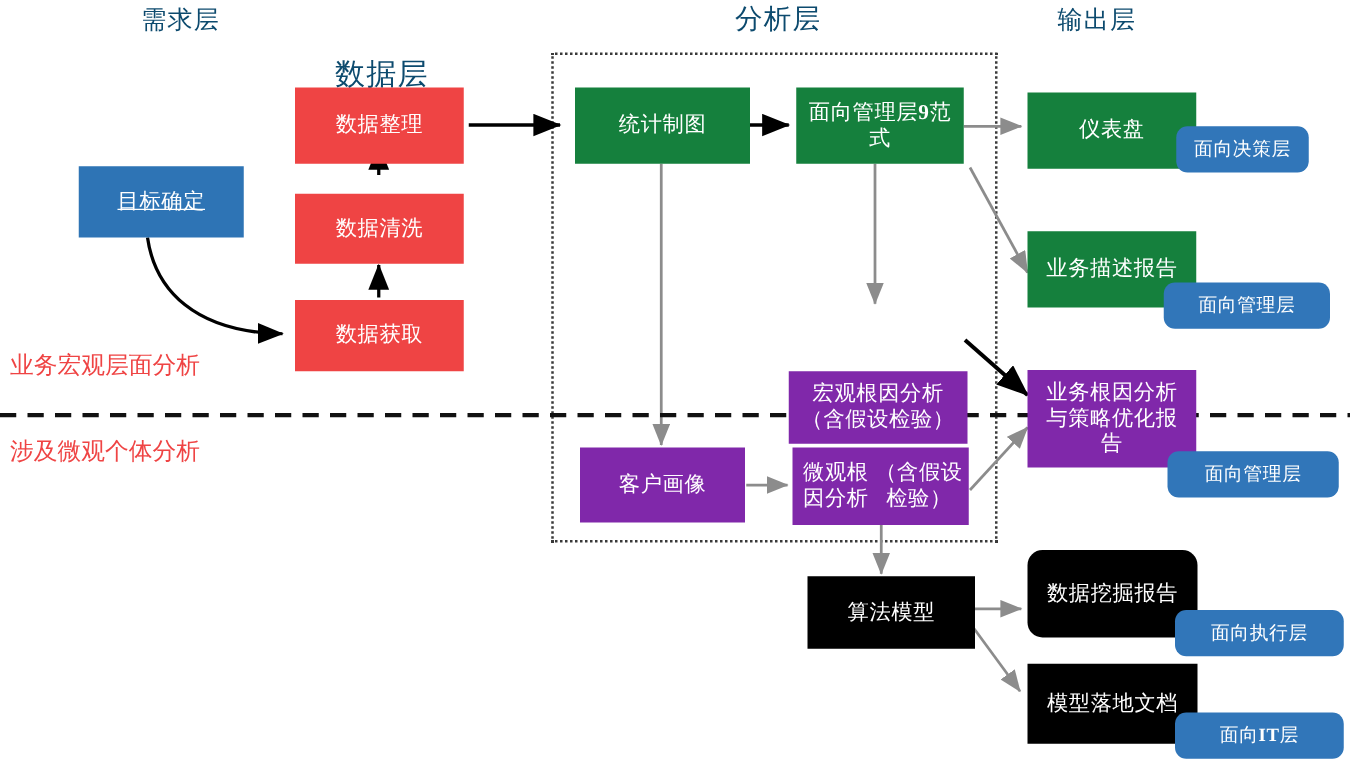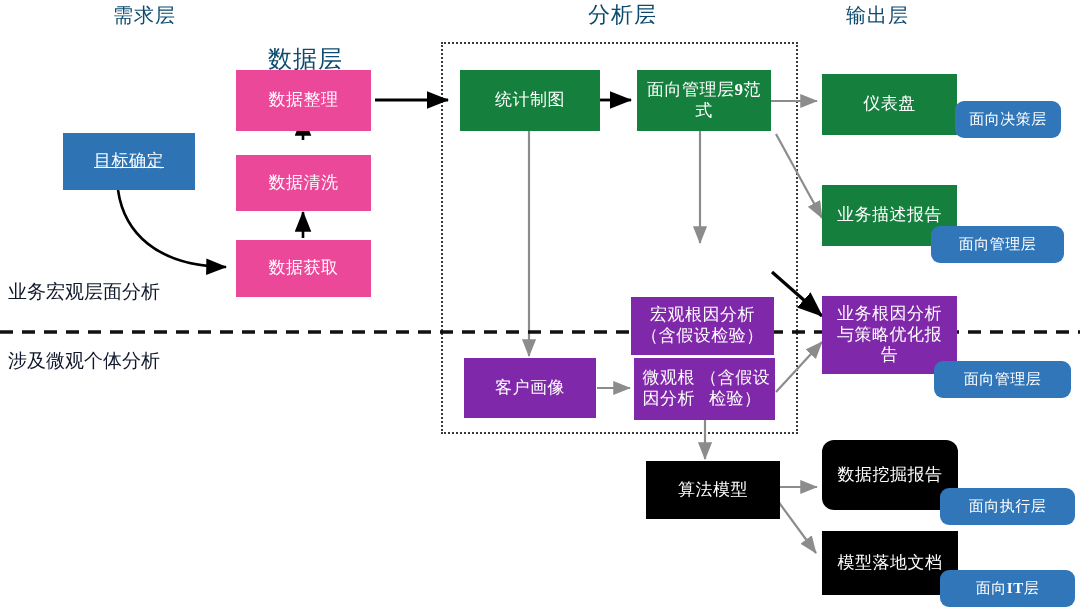--- a/index.html
+++ b/index.html
@@ -30,42 +30,42 @@
     text-align:center;
     color:#ffffff;
     font-size:17px;
     line-height:1.22;
     letter-spacing:.5px;
     box-sizing:border-box;
     padding:2px 4px;
     font-family:"Liberation Serif","DejaVu Serif",serif;
   }
   .n-blue{background:#2E74B5;}
-  .n-orange{background:#ec4899;}
+  .n-orange{background:#ef4444;}
   .n-olive{background:#15803d;}
   .n-purple{background:#8028AA;}
   .n-black{background:#000000;}
   .pill{
     position:absolute;
     display:flex;
     align-items:center;
     justify-content:center;
     background:#3176B9;
     color:#ffffff;
     border-radius:9px;
     font-size:15px;
     letter-spacing:.5px;
     box-sizing:border-box;
     white-space:nowrap;
     font-family:"Liberation Serif","DejaVu Serif",serif;
   }
   .side-label{
     position:absolute;
     font-size:19px;
-    color:#0f172a;
+    color:#ef4444;
     white-space:nowrap;
     font-family:Liberation Sans, sans-serif;
   }
   .dotted-box{
     position:absolute;
     border:2px dotted #3a3a3a;
     box-sizing:border-box;
     background:transparent;
   }
   svg.layer{
@@ -162,21 +162,21 @@
     <span>微观根因分析</span>
     <span>（含假设检验）</span>
   </div>
   <div class="node n-black" style="left:646px;top:461px;width:134px;height:58px;">
     <span>算法模型</span>
   </div>
 
   <div class="node n-olive" style="left:822px;top:74px;width:135px;height:61px;">
     <span>仪表盘</span>
   </div>
-  <div class="pill" style="left:941px;top:101px;width:106px;height:37px;margin-left:14px;">
+  <div class="pill" style="left:941px;top:101px;width:106px;height:37px;">
     <span>面向决策层</span>
   </div>
 
   <div class="node n-olive" style="left:822px;top:185px;width:135px;height:61px;">
     <span>业务描述报告</span>
   </div>
   <div class="pill" style="left:931px;top:226px;width:133px;height:37px;">
     <span>面向管理层</span>
   </div>
 

